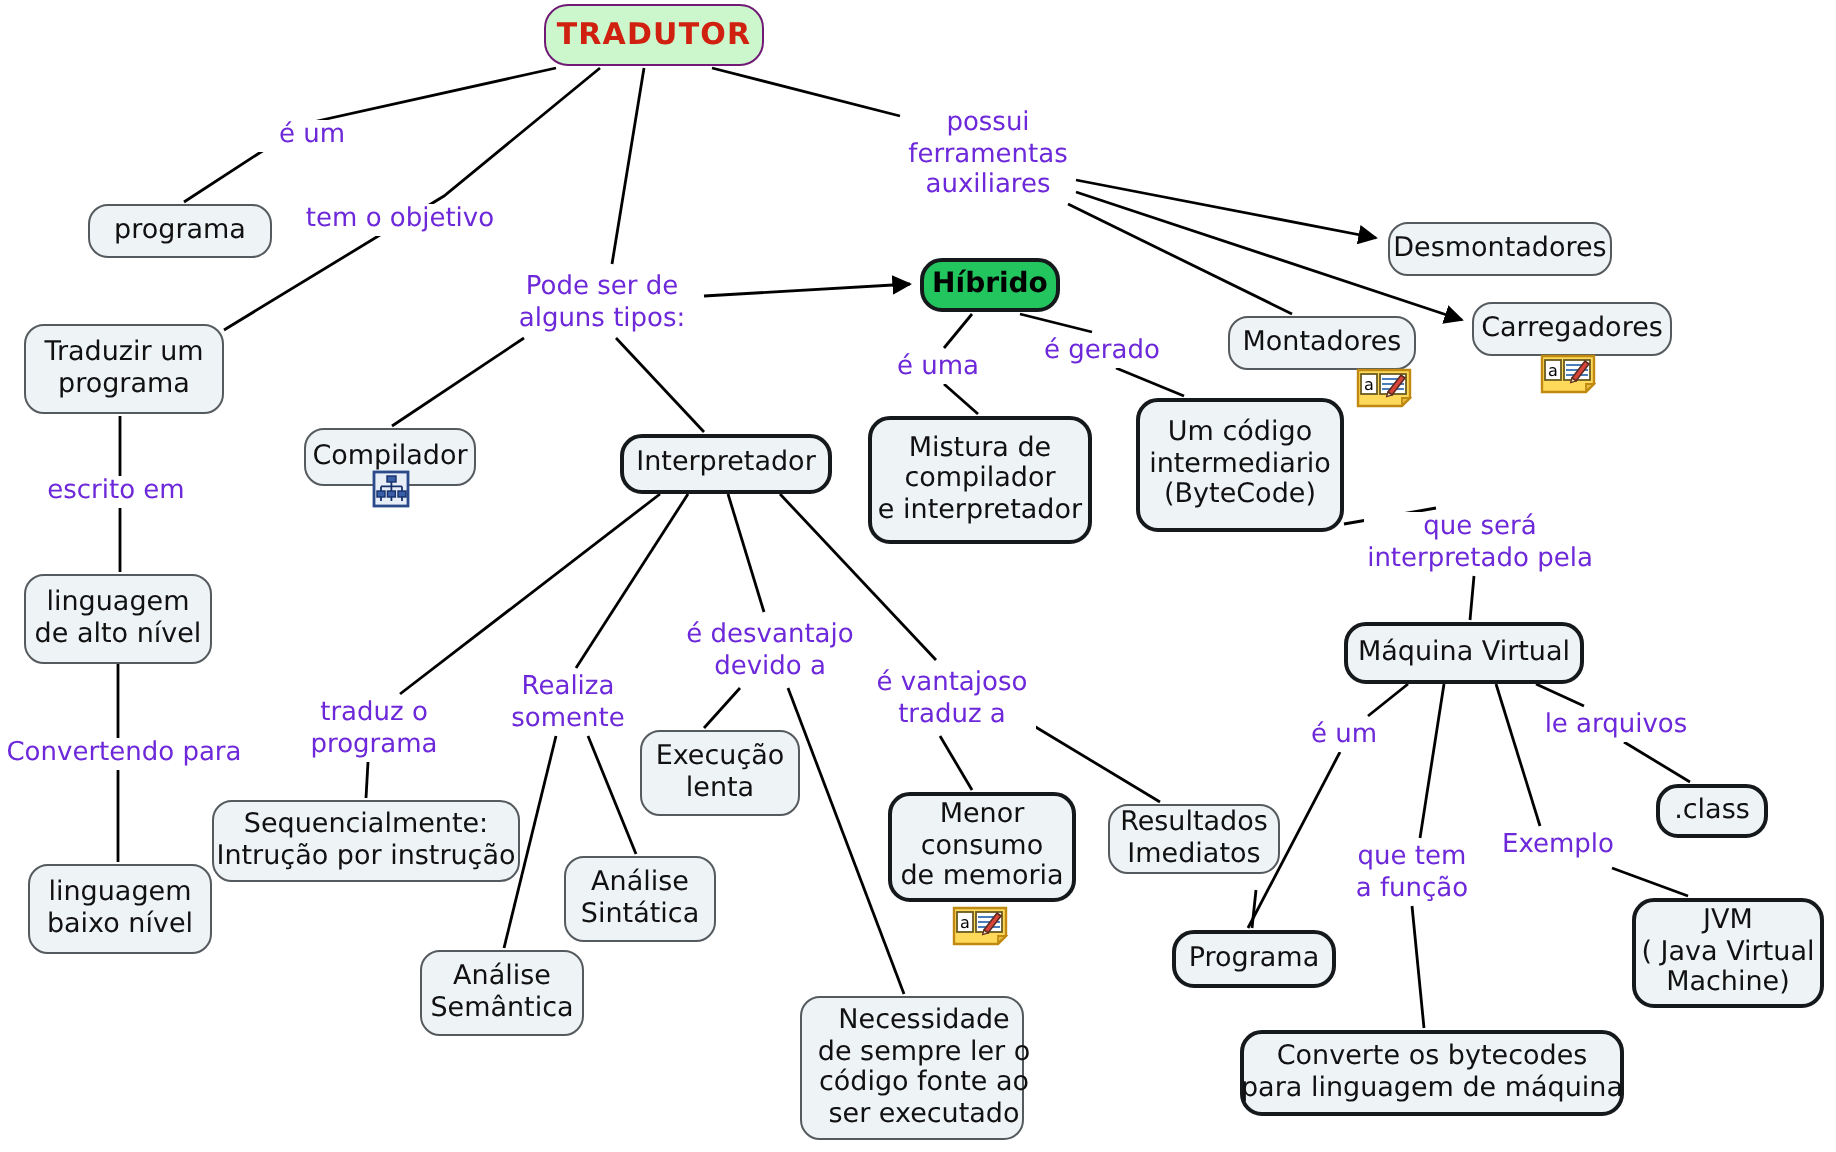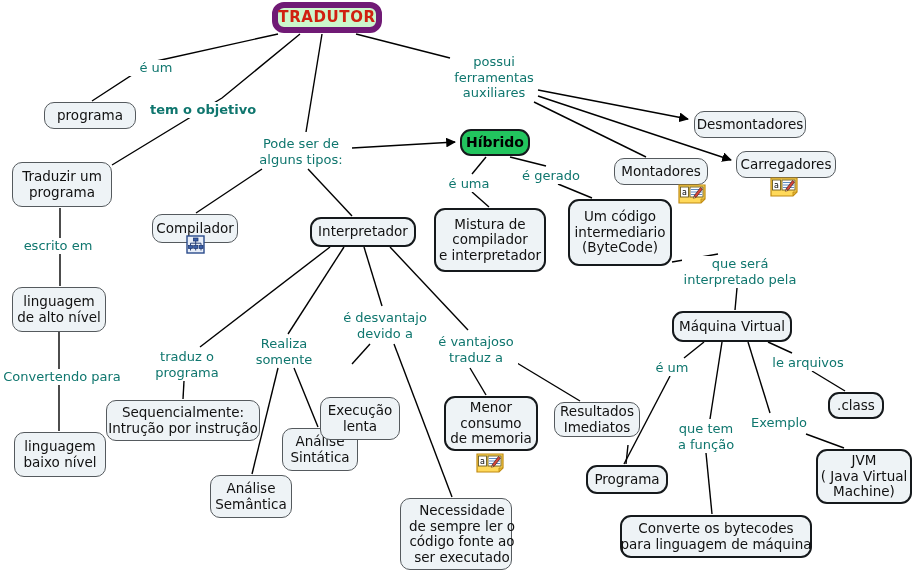--- a/index.html
+++ b/index.html
@@ -5,27 +5,27 @@
   html,body{margin:0;padding:0;background:#ffffff;}
   body{font-family:"DejaVu Sans","Liberation Sans",sans-serif;}
   #canvas{position:relative;width:918px;height:576px;background:#ffffff;overflow:hidden;}
   #edges{position:absolute;left:0;top:0;width:918px;height:576px;}
 
   .node{position:absolute;box-sizing:border-box;display:flex;align-items:center;
         justify-content:center;text-align:center;background:#eef3f6;
         border:1px solid #555a5e;border-radius:10px;color:#111;
         font-size:13.5px;line-height:15.5px;white-space:pre;}
   .node.thick{border:2.5px solid #15191c;border-radius:11px;}
-  .node.root{background:#ccf7cc;border:6px solid #701a75;border-radius:12px;
+  .node.root{background:#ccf7cc;border:1px solid #701a75;border-radius:12px;
              color:#d02010;font-weight:bold;font-size:15px;letter-spacing:.6px;}
   .node.hybrid{background:#22c55e;border:2.5px solid #15191c;border-radius:11px;
                color:#000;font-weight:bold;font-size:14px;}
 
   .elabel{position:absolute;box-sizing:border-box;text-align:center;
-          font-size:13px;line-height:15.5px;color:#0f766e;white-space:pre;
+          font-size:13px;line-height:15.5px;color:#6d28d9;white-space:pre;
           background:#ffffff;}
 
   .noteicon{position:absolute;width:28px;height:21px;}
   .cmapicon{position:absolute;width:19px;height:19px;}
 </style>
 </head>
 <body>
 
 <div id="canvas">
 
@@ -105,35 +105,35 @@
 Machine)</div>
       <div class="node thick" style="left: 586px; top: 465px; width: 82px; height: 29px;">Programa</div>
       <div class="node thick" style="left: 620px; top: 515px; width: 192px; height: 43px;">Converte os bytecodes
 para linguagem de máquina</div>
       <div class="node" style="left: 106px; top: 400px; width: 154px; height: 41px;">Sequencialmente:
 Intrução por instrução</div>
       <div class="node" style="left: 210px; top: 475px; width: 82px; height: 43px;">Análise
 Semântica</div>
       <div class="node" style="left: 282px; top: 428px; width: 76px; height: 43px;">Análise
 Sintática</div>
-      <div class="node" style="left: 320px; top: 365px; width: 80px; height: 43px; margin-top: 32px;">Execução
+      <div class="node" style="left: 320px; top: 365px; width: 80px; height: 43px;">Execução
 lenta</div>
       <div class="node thick" style="left: 444px; top: 396px; width: 94px; height: 55px;">Menor
 consumo
 de memoria</div>
       <div class="node" style="left: 400px; top: 498px; width: 112px; height: 72px; padding-left: 12px;">Necessidade
 de sempre ler o
 código fonte ao
 ser executado</div>
       <div class="node" style="left: 554px; top: 402px; width: 86px; height: 35px;">Resultados
 Imediatos</div>
     </div>
   <div id="label-layer">
       <div class="elabel" style="left: 128px; top: 60px; width: 56px;">é um</div>
-      <div class="elabel" style="left: 150px; top: 102px; width: 100px; font-weight: bold;">tem o objetivo</div>
+      <div class="elabel" style="left: 150px; top: 102px; width: 100px;">tem o objetivo</div>
       <div class="elabel" style="left: 18px; top: 238px; width: 80px;">escrito em</div>
       <div class="elabel" style="left: 0px; top: 369px; width: 124px;">Convertendo para</div>
       <div class="elabel" style="left: 252px; top: 136px; width: 98px;">Pode ser de
 alguns tipos:</div>
       <div class="elabel" style="left: 452px; top: 54px; width: 84px;">possui
 ferramentas
 auxiliares</div>
       <div class="elabel" style="left: 444px; top: 176px; width: 50px;">é uma</div>
       <div class="elabel" style="left: 518px; top: 168px; width: 66px;">é gerado</div>
       <div class="elabel" style="left: 682px; top: 256px; width: 116px;">que será

